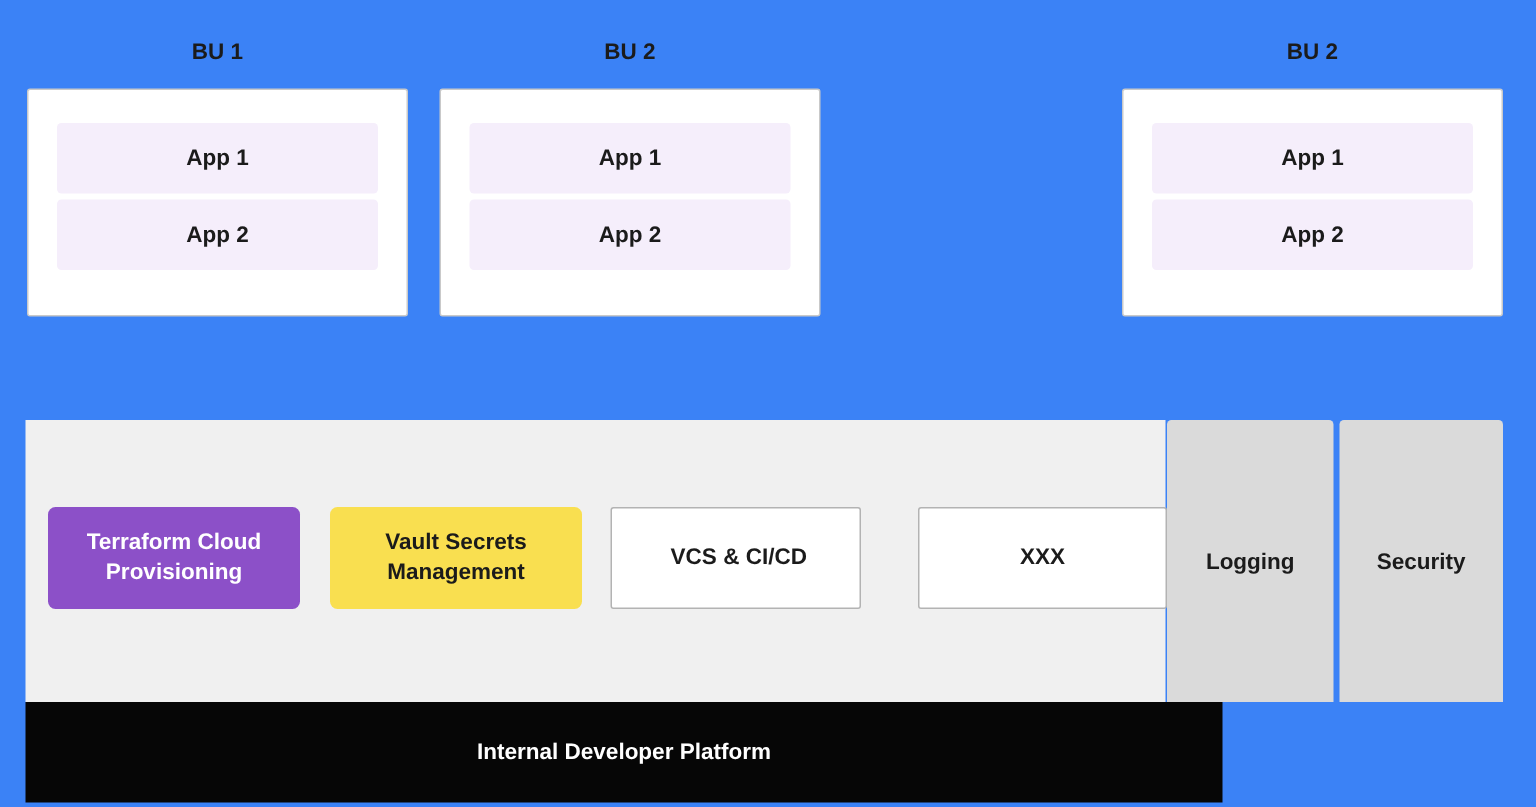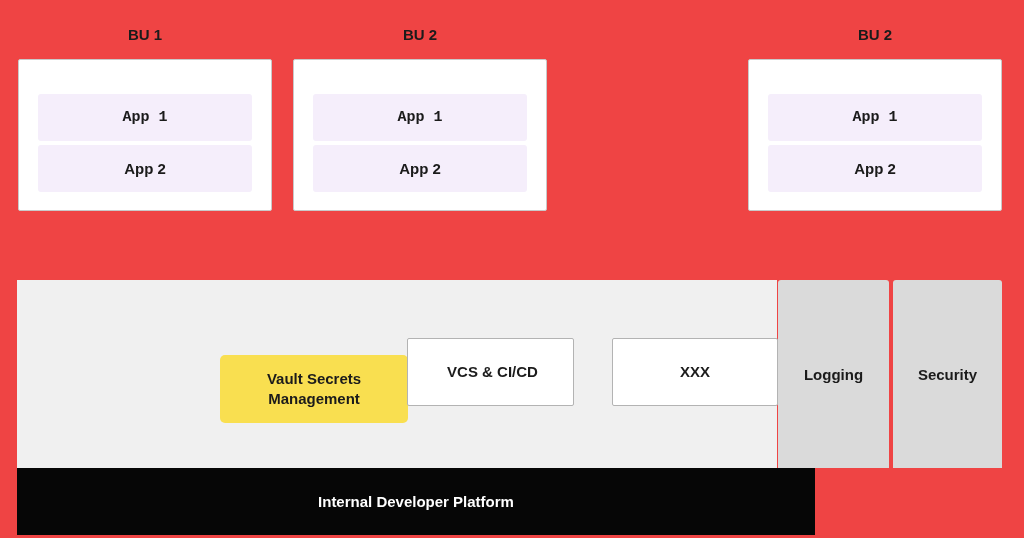--- a/index.html
+++ b/index.html
@@ -17,21 +17,21 @@
   * { margin: 0; padding: 0; box-sizing: border-box; }
   html, body { background: #FFFFFF; }
   body {
     font-family: "Liberation Sans", sans-serif;
     color: var(--text-dark);
   }
   .canvas {
     position: relative;
     width: 1024px;
     height: 538px;
-    background: #ef4444;
+    background: #3b82f6;
     overflow: hidden;
   }
 
   
   .bu-group { position: absolute; top: 24px; width: 254px; }
   .bu-group.g0 { left: 18px; }
   .bu-group.g1 { left: 293px; }
   .bu-group.g2 { left: 748px; }
   .bu-label {
     text-align: center;
@@ -53,21 +53,21 @@
     height: 47px;
     background: var(--app-lavender);
     border-radius: 3px;
     display: flex;
     align-items: center;
     justify-content: center;
     font-size: 15px;
     font-weight: 600;
     color: var(--text-dark);
   }
-  .app-box.first { margin-top: 34px; font-family: Liberation Mono, monospace; }
+  .app-box.first { margin-top: 22px; }
   .app-box.second { margin-top: 4px; }
 
   
   .platform-strip {
     position: absolute;
     left: 17px; top: 280px;
     width: 760px; height: 188px;
     background: var(--platform-gray);
   }
   .pillar {
@@ -97,25 +97,24 @@
     line-height: 1.35;
     padding: 0 10px;
   }
   .service-box.terraform {
     left: 32px; width: 168px;
     background: var(--terraform-purple);
     color: var(--text-light);
     border-radius: 5px;
   }
   .service-box.vault {
-    left: 220px; width: 188px;
+    left: 220px; width: 168px;
     background: var(--vault-yellow);
     color: var(--text-dark);
     border-radius: 5px;
-    margin-top: 17px;
   }
   .service-box.outline {
     background: #FFFFFF;
     border: 1px solid var(--outline-border);
     border-radius: 2px;
     color: var(--text-dark);
   }
   .service-box.vcs { left: 407px; width: 167px; padding-left: 14px; }
   .service-box.xxx { left: 596px; width: 166px; margin-left: 16px; }
 
@@ -163,20 +162,23 @@
 
   <div class="platform-strip"></div>
 
   <div class="pillar logging">
     <span>Logging</span>
   </div>
   <div class="pillar security">
     <span>Security</span>
   </div>
 
+  <div class="service-box terraform">
+    <span>Terraform Cloud Provisioning</span>
+  </div>
   <div class="service-box vault">
     <span>Vault Secrets Management</span>
   </div>
   <div class="service-box outline vcs">
     <span>VCS &amp; CI/CD</span>
   </div>
   <div class="service-box outline xxx">
     <span>XXX</span>
   </div>
 

